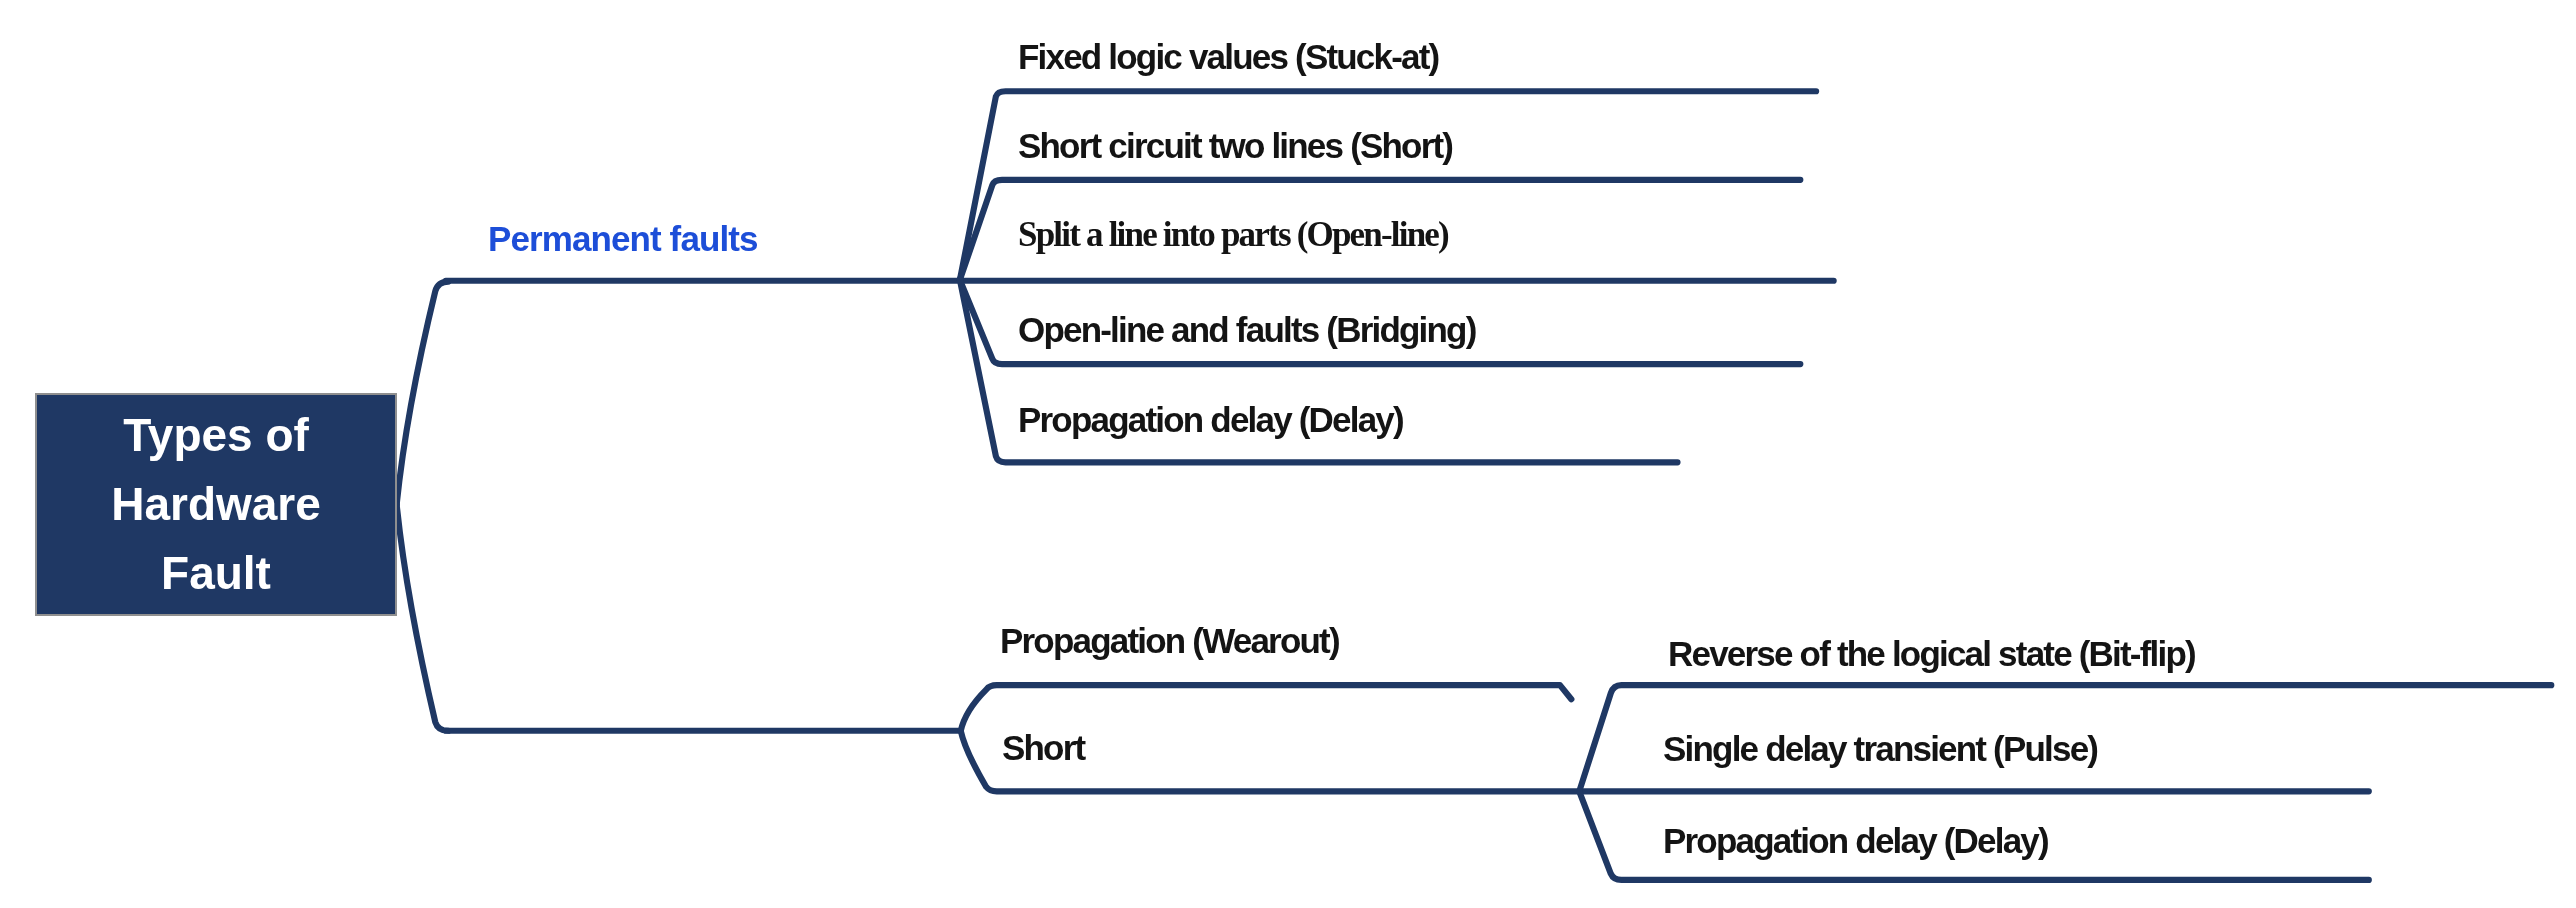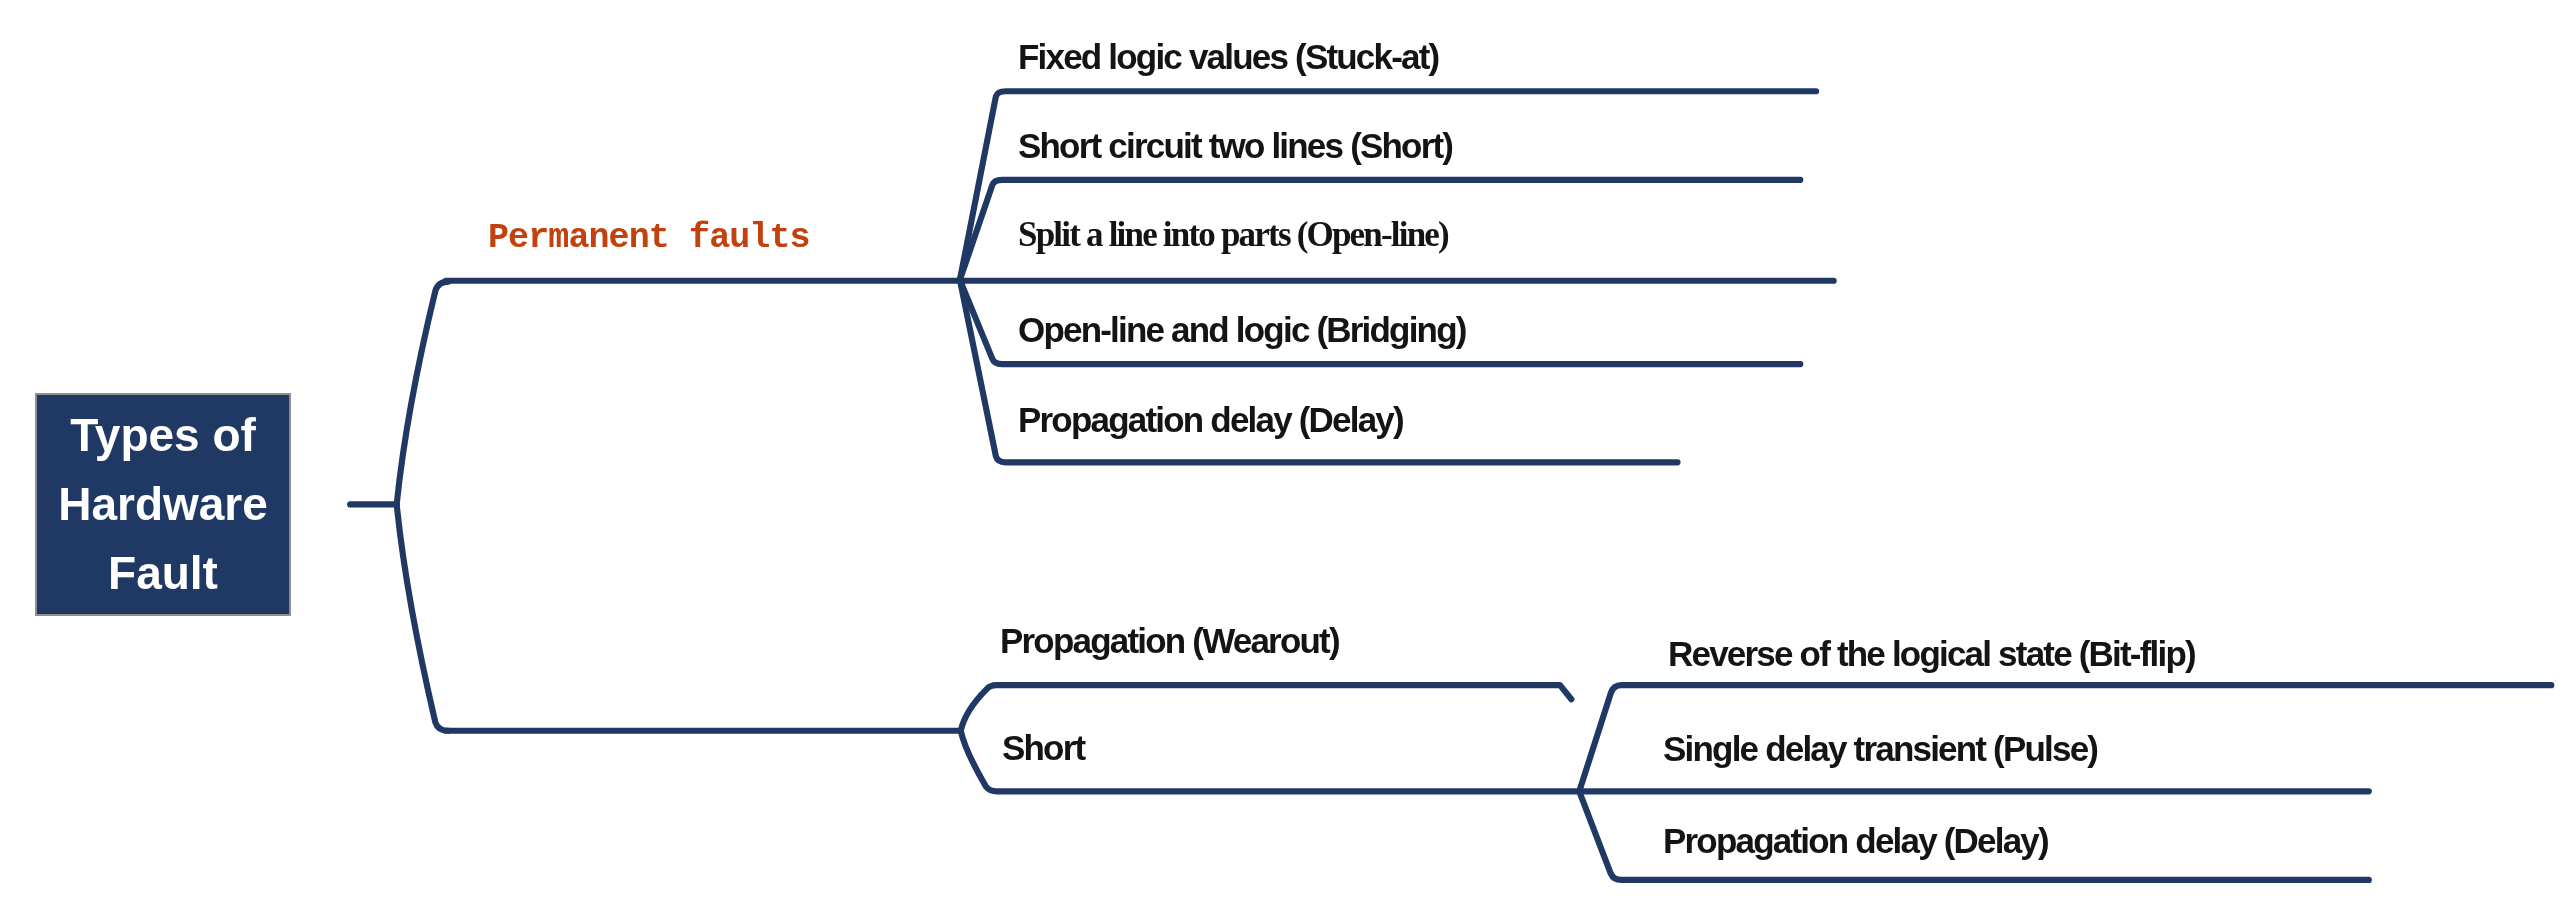--- a/index.html
+++ b/index.html
@@ -18,21 +18,21 @@
   }
   svg.connectors path {
     fill: none;
     stroke-width: 7;
     stroke-linecap: round;
     stroke-linejoin: round;
   }
   .root-box {
     position: absolute;
     left: 35px; top: 393px;
-    width: 256px; height: 223px;
+    width: 362px; height: 223px;
     background: #1F3864;
     border: 2.6px solid #8f8f8f;
     box-sizing: border-box;
     display: flex;
     flex-direction: column;
     align-items: center;
     justify-content: center;
   }
   .root-box .root-line {
     color: #ffffff;
@@ -48,23 +48,22 @@
     white-space: nowrap;
     font-weight: 700;
     font-size: 35px;
     line-height: 47px;
   }
   .label.leaf {
     color: #141414;
     letter-spacing: -1.8px;
   }
   .label.branch {
-    color: #c2410c;
+    color: #1d4ed8;
     letter-spacing: -0.9px;
-    font-family: Liberation Mono, monospace;
   }
 </style>
 </head>
 <body>
 
 <div class="canvas">
 
   <svg class="connectors" viewBox="0 0 2936 1035">
 
     <path d="M399 575 H452" stroke="#1F3864"></path>
@@ -93,21 +92,21 @@
     <div class="root-line">Types of</div>
     <div class="root-line">Hardware</div>
     <div class="root-line">Fault</div>
   </div>
 
   <div class="label branch" style="left:488px; top:238px;">Permanent faults</div>
 
   <div class="label leaf" style="left:1018px; top:56px;">Fixed logic values (Stuck-at)</div>
   <div class="label leaf" style="left:1018px; top:145px;">Short circuit two lines (Short)</div>
   <div class="label leaf" style="left:1018px; top:234px;font-family:Liberation Serif, serif;">Split a line into parts (Open-line)</div>
-  <div class="label leaf" style="left:1018px; top:329px;">Open-line and logic (Bridging)</div>
+  <div class="label leaf" style="left:1018px; top:329px;">Open-line and faults (Bridging)</div>
   <div class="label leaf" style="left:1018px; top:419px;">Propagation delay (Delay)</div>
 
   <div class="label leaf" style="left:1000px; top:640px;">Propagation (Wearout)</div>
   <div class="label leaf" style="left:1002px; top:747px;">Short</div>
 
   <div class="label leaf" style="left:1668px; top:653px;">Reverse of the logical state (Bit-flip)</div>
   <div class="label leaf" style="left:1663px; top:748px;">Single delay transient (Pulse)</div>
   <div class="label leaf" style="left:1663px; top:840px;">Propagation delay (Delay)</div>
 
 </div>

